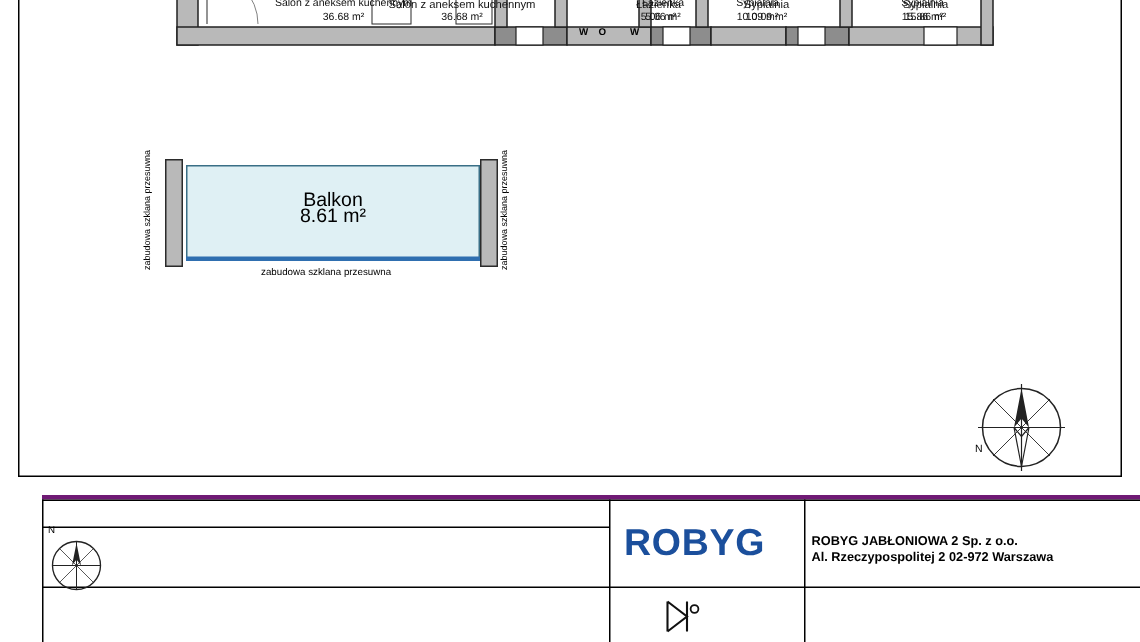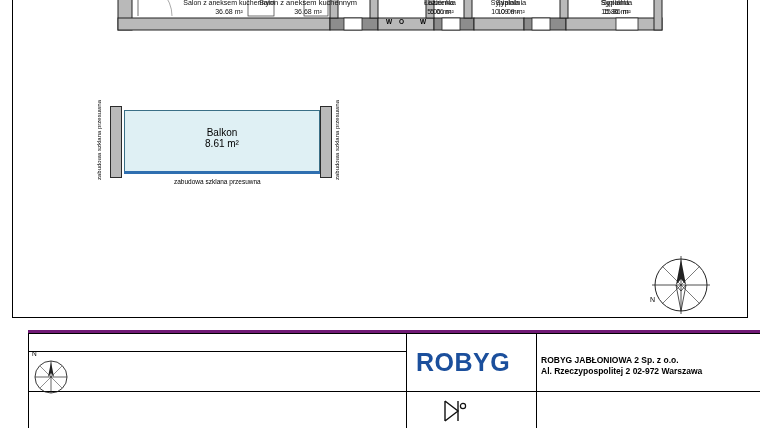--- a/index.html
+++ b/index.html
@@ -50,21 +50,21 @@
 
   .room-label{position:absolute;text-align:center;font-size:7px;line-height:9px;color:#111;}
   .room-area{font-size:7px;}
 
   
   .balkon{
     position:absolute;left:124px;top:110px;width:196px;height:63px;
     background:#dff0f4;border:1px solid #3a6f86;box-sizing:border-box;
   }
   .balkon-bottom{position:absolute;left:124px;top:171px;width:196px;height:3px;background:#2f6fb0;}
-  .balkon-label{position:absolute;left:124px;top:127px;width:196px;text-align:center;font-size:10px;line-height:11px;}
+  .balkon-label{position:absolute;left:124px;top:127px;width:196px;text-align:center;font-size:13px;line-height:11px;}
 
   .vtext{
     position:absolute;font-size:6px;white-space:nowrap;
     transform-origin:0 0;transform:rotate(-90deg);
     line-height:7px;
   }
   .htext{position:absolute;font-size:6.5px;white-space:nowrap;}
 
   svg{display:block;overflow:visible;}
   .thin{stroke:#333;stroke-width:0.7;fill:none;}

